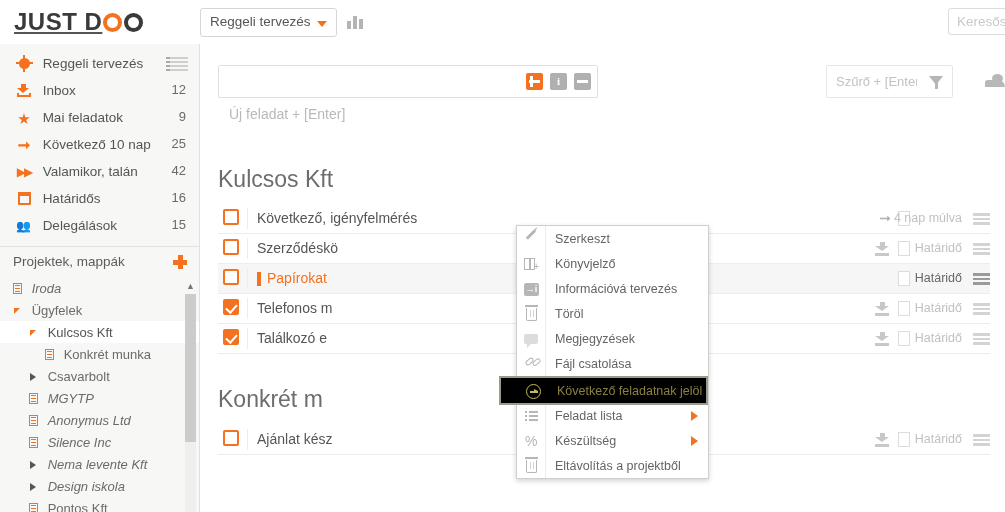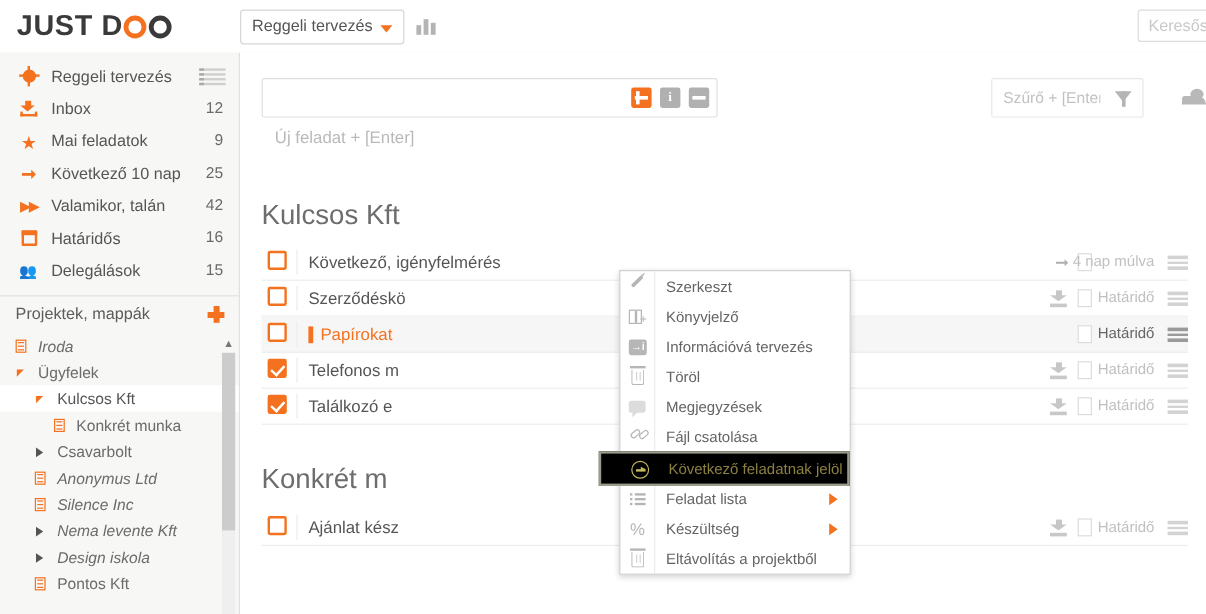--- a/index.html
+++ b/index.html
@@ -5,21 +5,21 @@
   html,body{margin:0;padding:0;}
   body{
     width:1005px;height:512px;overflow:hidden;
     font-family:"Liberation Sans", sans-serif;
     font-size:13px;color:#555;background:#fff;
   }
   .app{position:relative;width:1005px;height:512px;}
 
   
   .topbar{position:absolute;left:0;top:0;width:1005px;height:44px;background:#fff;border-bottom:1px solid #e4e4e4;}
-  .logo{position:absolute;left:14px;top:8px;display:flex;align-items:center;}
+  .logo{position:absolute;left:14px;top:8px;display:flex;align-items:center;text-decoration:underline;}
   .logo-txt{font-size:24px;font-weight:bold;color:#3a3a3a;letter-spacing:.5px;font-family:"Liberation Sans",sans-serif;}
   .logo-ring{display:inline-block;width:19px;height:19px;border-radius:50%;
     border:4px solid #f4711f;box-sizing:border-box;margin:0 1px;vertical-align:-3px;}
   .logo-ring2{display:inline-block;width:19px;height:19px;border-radius:50%;
     border:4px solid #3a3a3a;box-sizing:border-box;margin:0 1px;vertical-align:-3px;}
 
   .proj-select{position:absolute;left:200px;top:8px;width:135px;height:27px;
     border:1px solid #d6d6d6;border-radius:3px;background:#fff;cursor:pointer;}
   .proj-select .lbl{position:absolute;left:9px;top:5px;font-size:13.5px;color:#555;}
   .caret{position:absolute;right:9px;top:12px;width:0;height:0;
@@ -287,20 +287,24 @@
       <div class="tnode" style="padding-left:42px">
         <span class="tic"><span class="doc-ic"></span></span>
         <span class="tlbl">Konkrét munka</span>
       </div>
       <div class="tnode" style="padding-left:26px">
         <span class="tic"><span class="tri-r"></span></span>
         <span class="tlbl">Csavarbolt</span>
       </div>
       <div class="tnode" style="padding-left:26px">
         <span class="tic"><span class="doc-ic"></span></span>
+        <span class="tlbl it">MGYTP</span>
+      </div>
+      <div class="tnode" style="padding-left:26px">
+        <span class="tic"><span class="doc-ic"></span></span>
         <span class="tlbl it">Anonymus Ltd</span>
       </div>
       <div class="tnode" style="padding-left:26px">
         <span class="tic"><span class="doc-ic"></span></span>
         <span class="tlbl it">Silence Inc</span>
       </div>
       <div class="tnode" style="padding-left:26px">
         <span class="tic"><span class="tri-r"></span></span>
         <span class="tlbl it">Nema levente Kft</span>
       </div>

